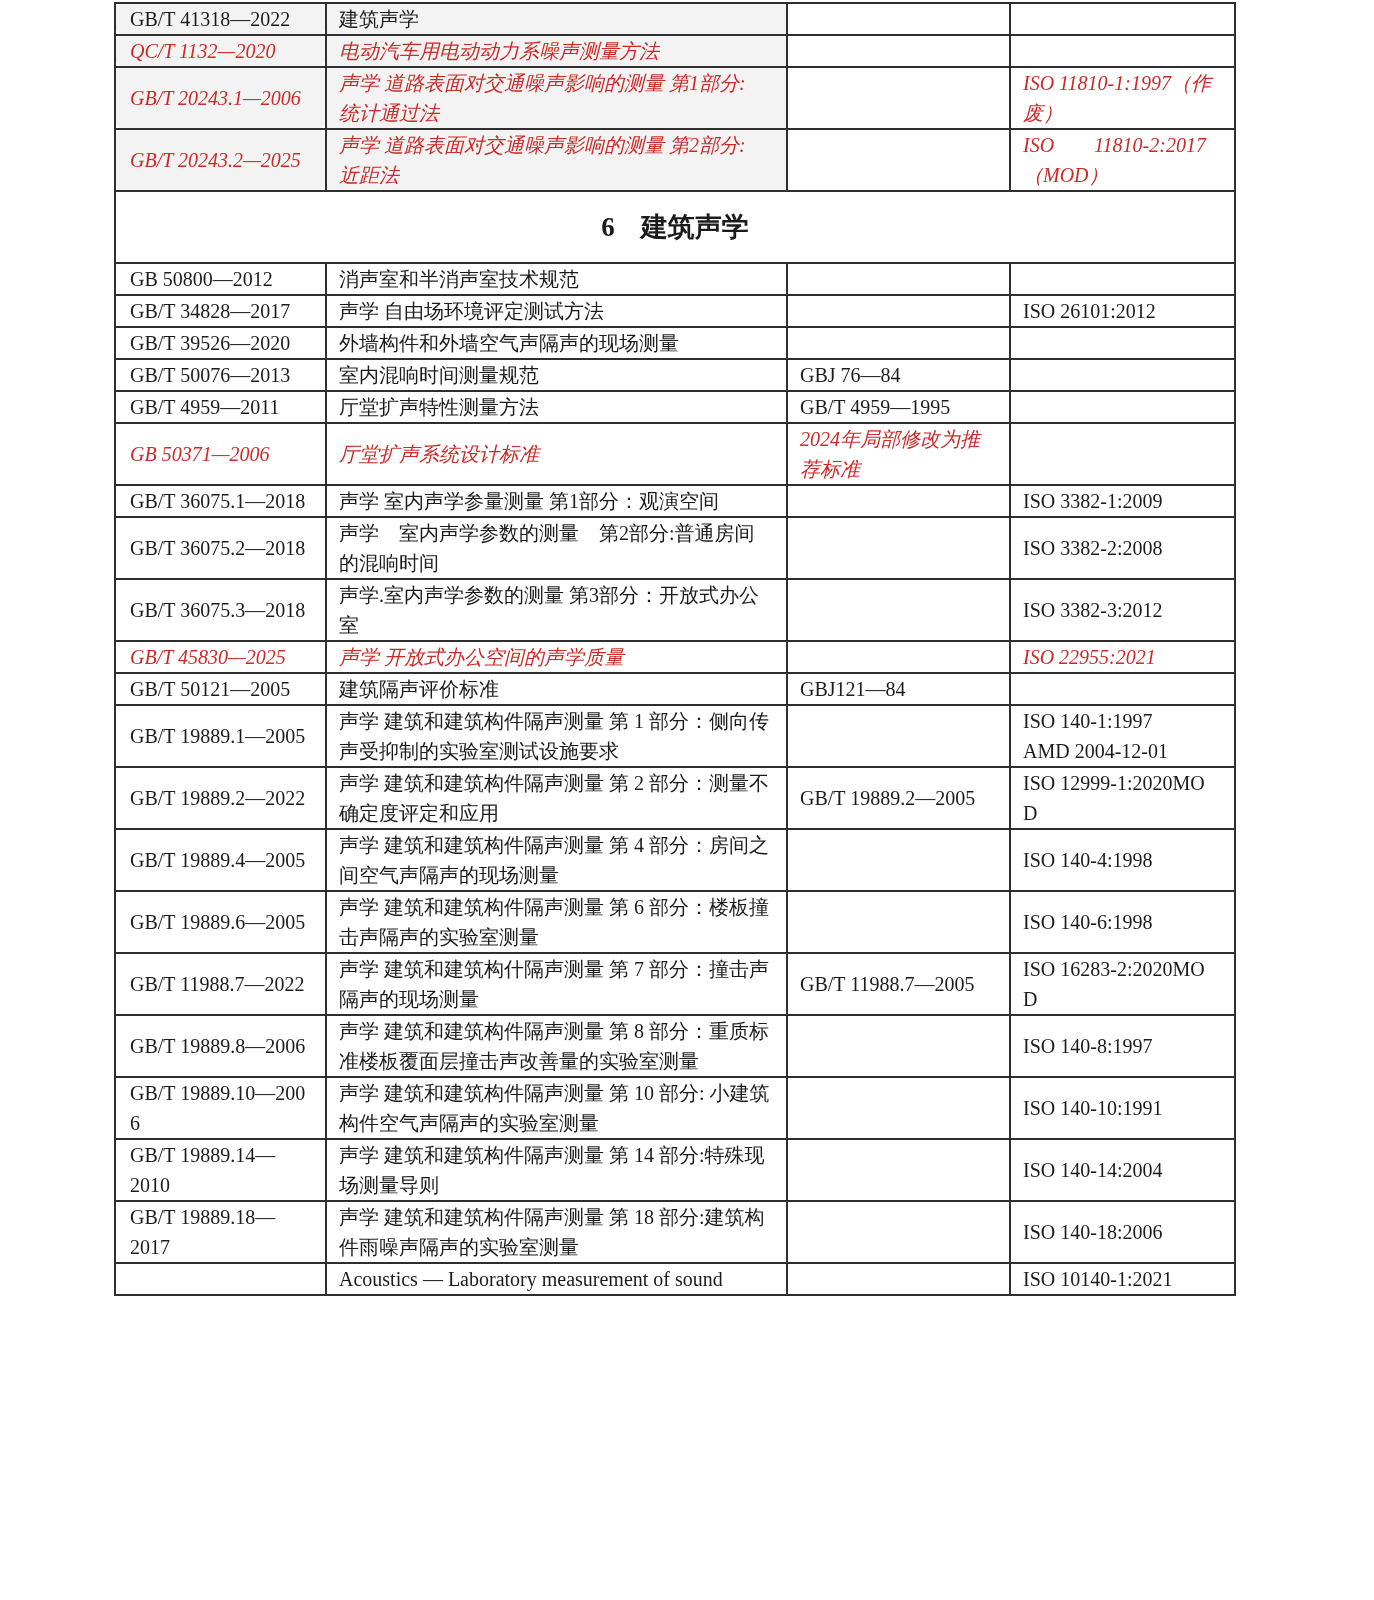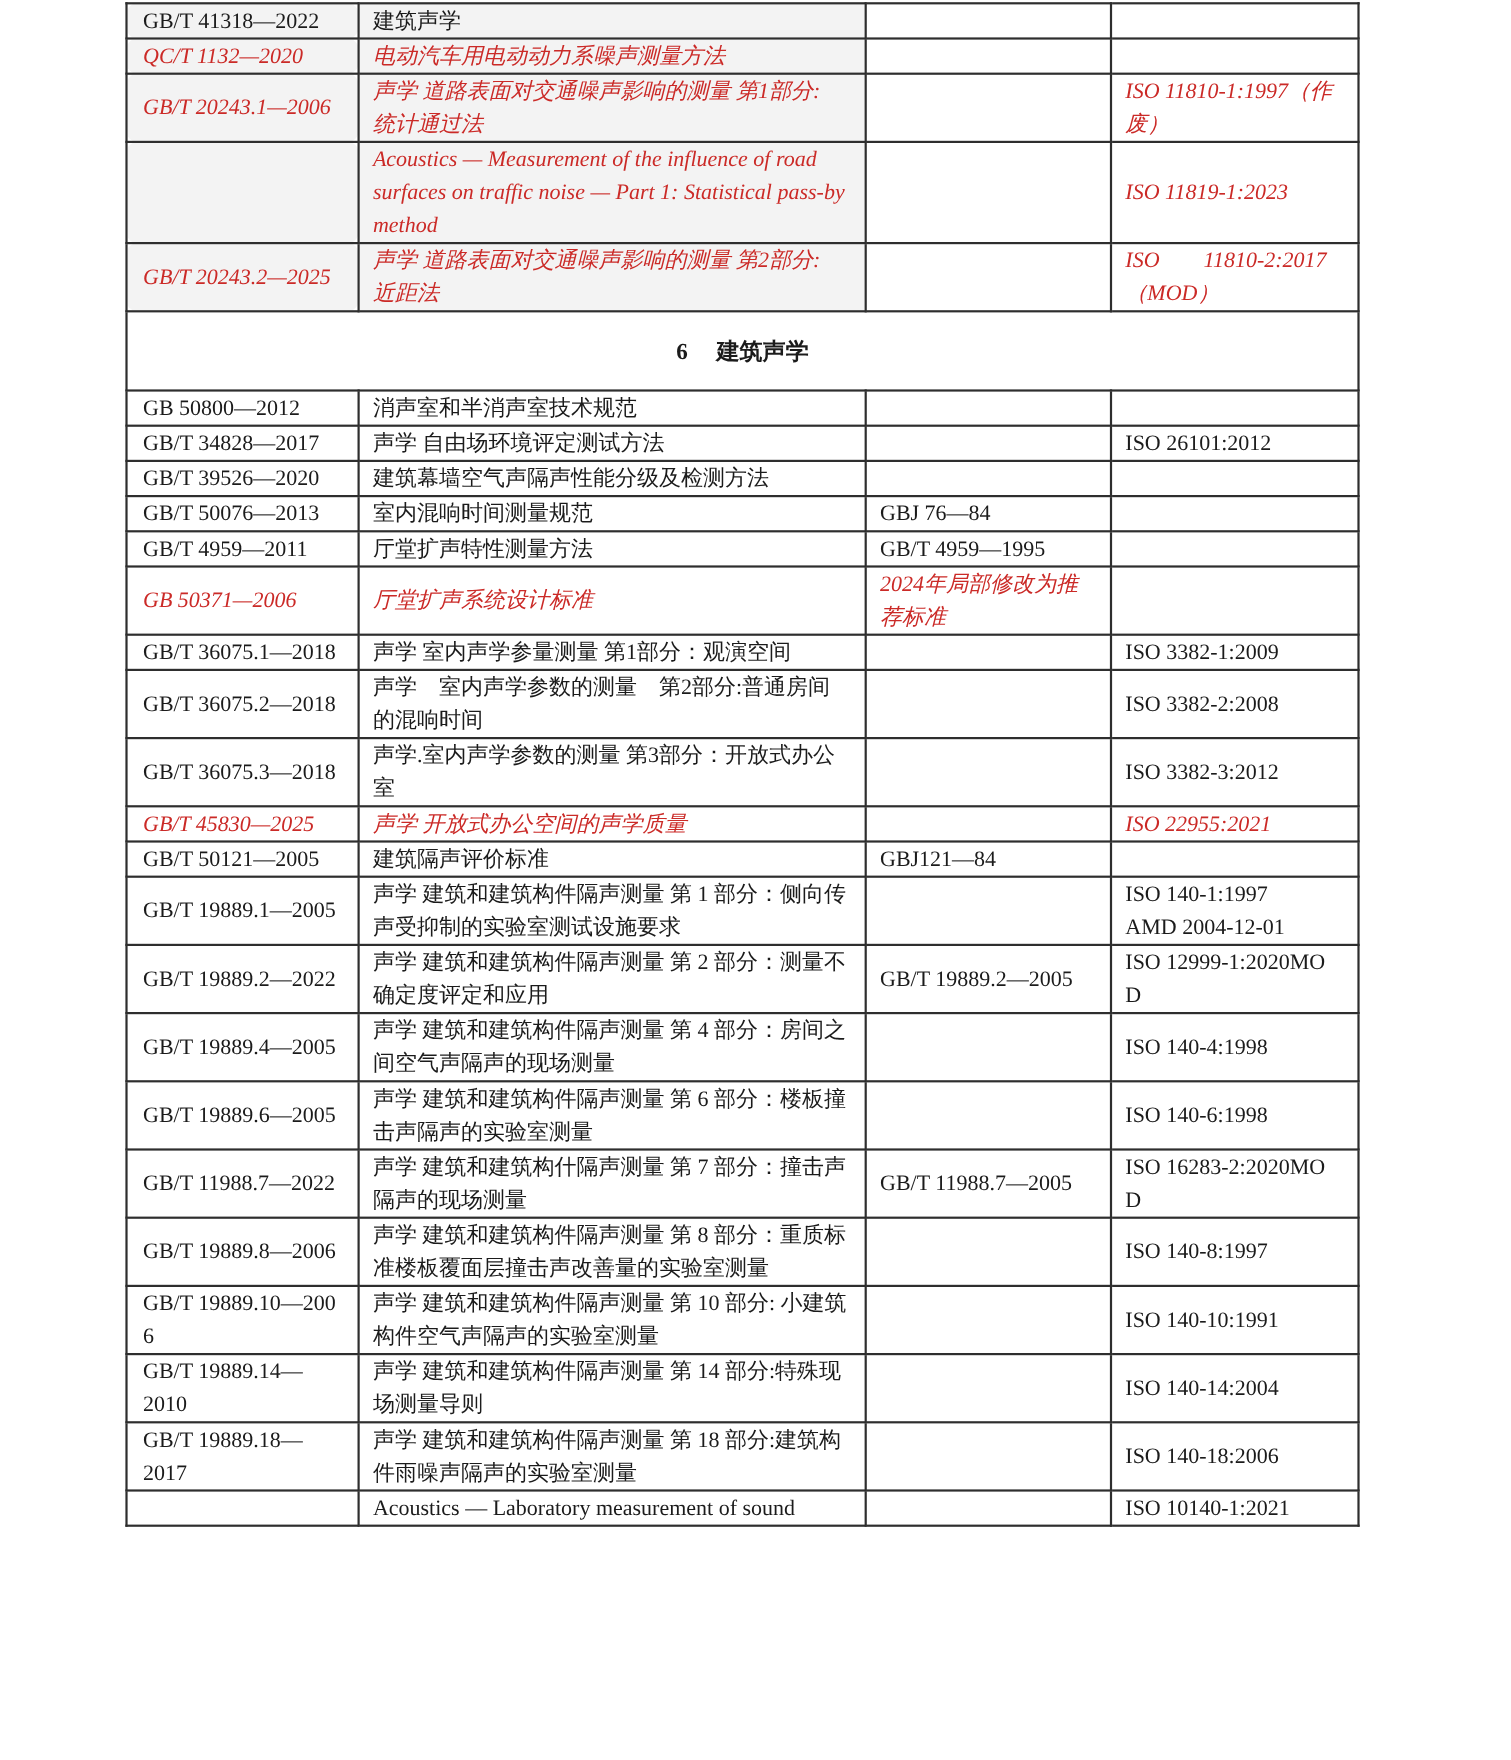--- a/index.html
+++ b/index.html
@@ -37,21 +37,21 @@
     overflow: hidden;
   }
   td.c0 { padding-left: 14px; border-radius: 10px; }
   td.c3 { overflow-wrap: anywhere; }
   td.red { color: var(--red, #cb2a27); font-style: italic; }
   td.tint { background: var(--tint, #f3f3f3); }
   td.section {
     text-align: center;
     padding: 20px 0;
     font-weight: bold;
-    font-size: 21px;
+    font-size: 27px;
     white-space: normal;
   }
   .sec-num { margin-right: 26px; }
 </style>
 </head>
 <body>
 
 <div class="table-wrap">
   <table class="standards">
     <colgroup>
@@ -74,26 +74,20 @@
           <td class="c3"><span></span></td>
         </tr>
         <tr>
           <td class="c0 red tint"><span>GB/T 20243.1—2006</span></td>
           <td class="c1 red tint"><span>声学 道路表面对交通噪声影响的测量 第1部分:
 统计通过法</span></td>
           <td class="c2"><span></span></td>
           <td class="c3 red"><span>ISO 11810-1:1997（作废）</span></td>
         </tr>
         <tr>
-          <td class="c0 tint"><span></span></td>
-          <td class="c1 red tint"><span>Acoustics — Measurement of the influence of road surfaces on traffic noise — Part 1: Statistical pass-by method</span></td>
-          <td class="c2"><span></span></td>
-          <td class="c3 red"><span>ISO 11819-1:2023</span></td>
-        </tr>
-        <tr>
           <td class="c0 red tint"><span>GB/T 20243.2—2025</span></td>
           <td class="c1 red tint"><span>声学 道路表面对交通噪声影响的测量 第2部分:
 近距法</span></td>
           <td class="c2"><span></span></td>
           <td class="c3 red"><span>ISO　　11810-2:2017
 （MOD）</span></td>
         </tr>
         <tr>
           <td colspan="4" class="section"><span class="sec-num">6</span><span>建筑声学</span></td>
         </tr>
@@ -104,21 +98,21 @@
           <td class="c3"><span></span></td>
         </tr>
         <tr>
           <td class="c0"><span>GB/T 34828—2017</span></td>
           <td class="c1"><span>声学 自由场环境评定测试方法</span></td>
           <td class="c2"><span></span></td>
           <td class="c3"><span>ISO 26101:2012</span></td>
         </tr>
         <tr>
           <td class="c0"><span>GB/T 39526—2020</span></td>
-          <td class="c1"><span>建筑幕墙空气声隔声性能分级及检测方法</span></td>
+          <td class="c1"><span>外墙构件和外墙空气声隔声的现场测量</span></td>
           <td class="c2"><span></span></td>
           <td class="c3"><span></span></td>
         </tr>
         <tr>
           <td class="c0"><span>GB/T 50076—2013</span></td>
           <td class="c1"><span>室内混响时间测量规范</span></td>
           <td class="c2"><span>GBJ 76—84</span></td>
           <td class="c3"><span></span></td>
         </tr>
         <tr>

